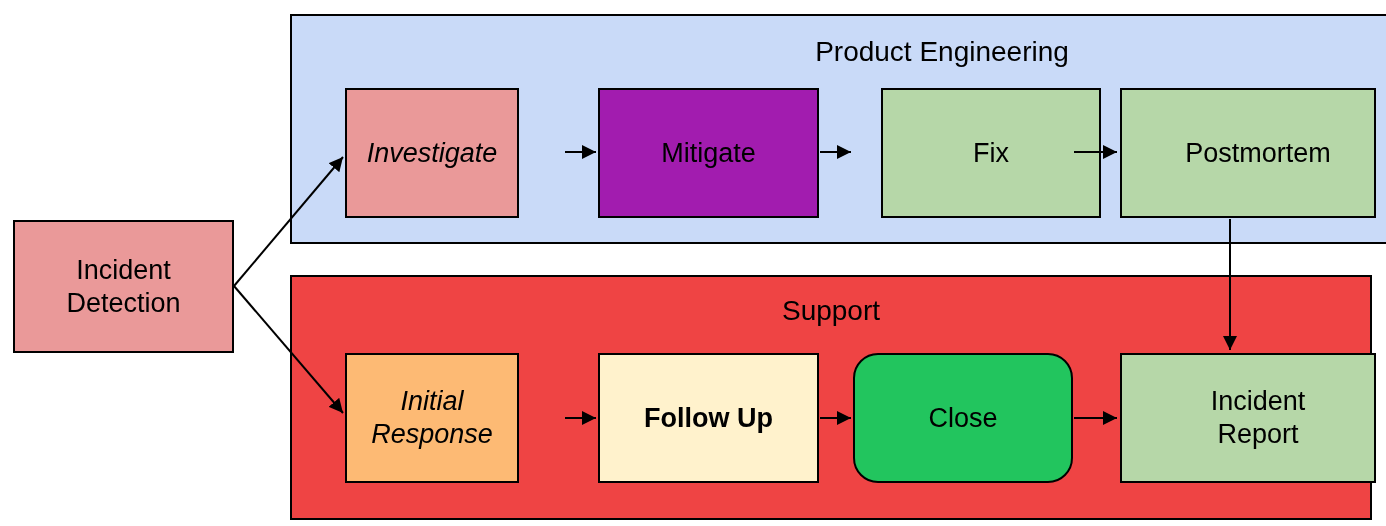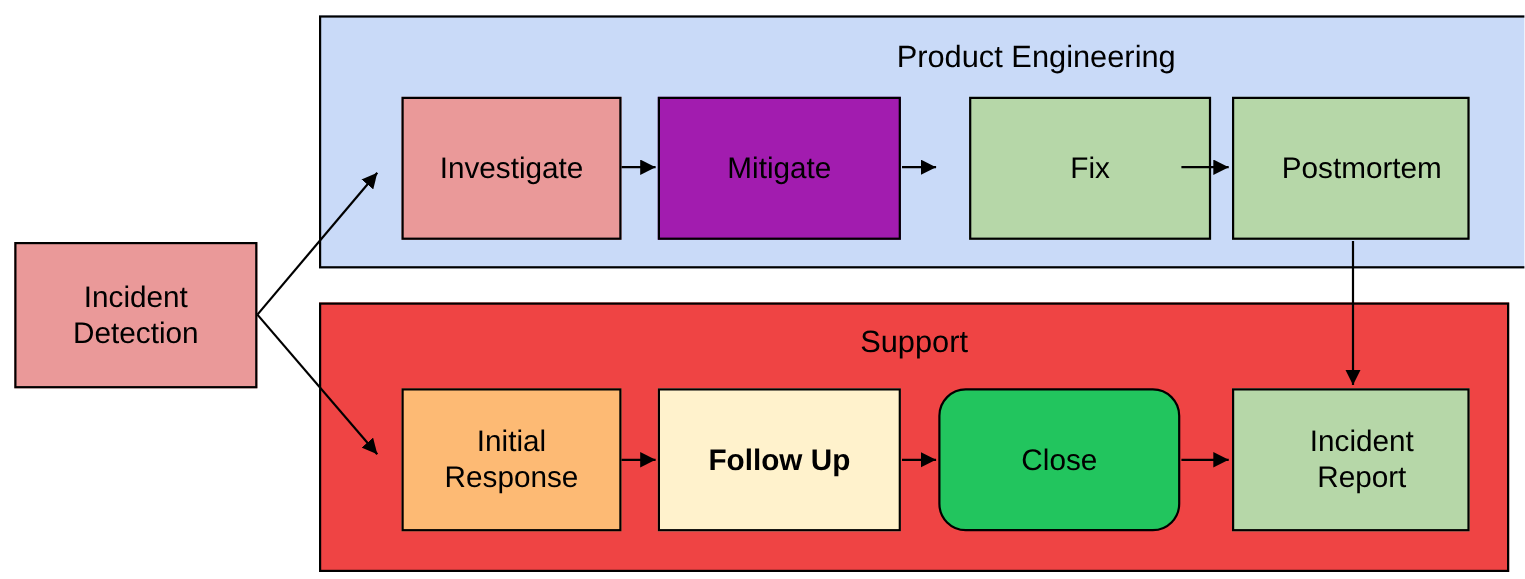--- a/index.html
+++ b/index.html
@@ -39,24 +39,24 @@
   }
   #lane-pe   { left: 290px; top: 14px;  width: 1304px; height: 230px; }
   #lane-sup  { left: 290px; top: 275px; width: 1082px; height: 245px; }
   #lane-pe .lane-title  { top: 22px; }
   #lane-sup .lane-title { top: 20px; }
 
   #node-start { left: 13px; top: 220px; width: 221px; height: 133px; }
 
   .row-top    { top: 88px;  height: 130px; }
   .row-bottom { top: 353px; height: 130px; }
-  .col-1 { left: 365px;  width: 200px; }
+  .col-1 { left: 345px;  width: 174px; font-style: italic; }
   .col-2 { left: 598px;  width: 221px; }
   .col-3 { left: 853px;  width: 220px; }
-  .col-4 { left: 1120px; width: 216px; padding-left: 20px; }
+  .col-4 { left: 1120px; width: 256px; padding-left: 20px; }
 
   #edges {
     position: absolute;
     left: 0; top: 0;
     pointer-events: none;
   }
   #edges line { stroke: #000000; stroke-width: 2; }
 </style>
 </head>
 <body>

